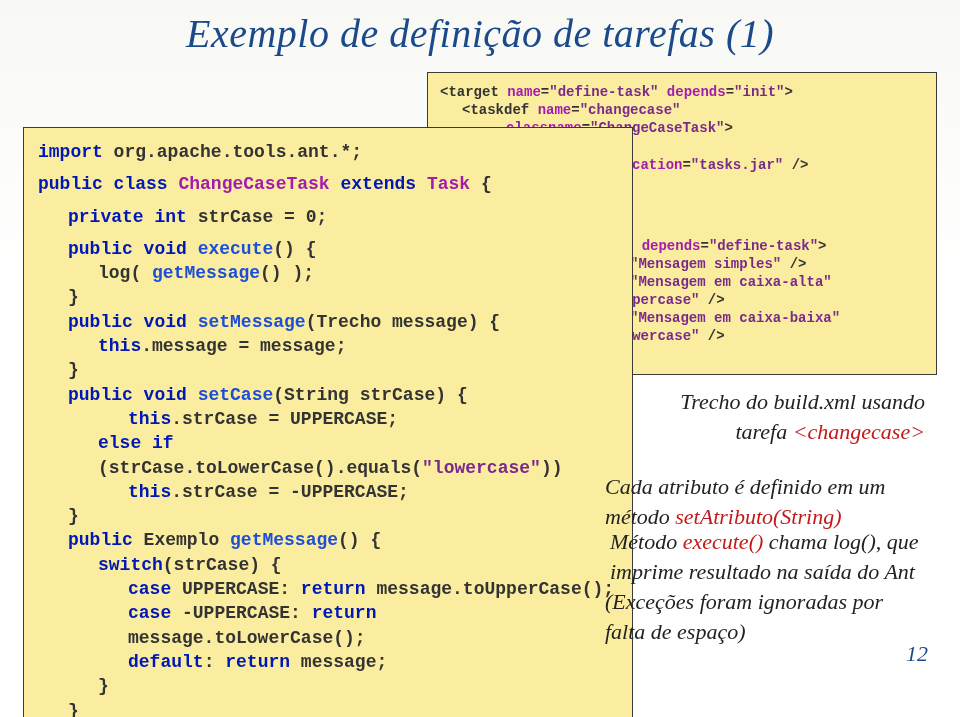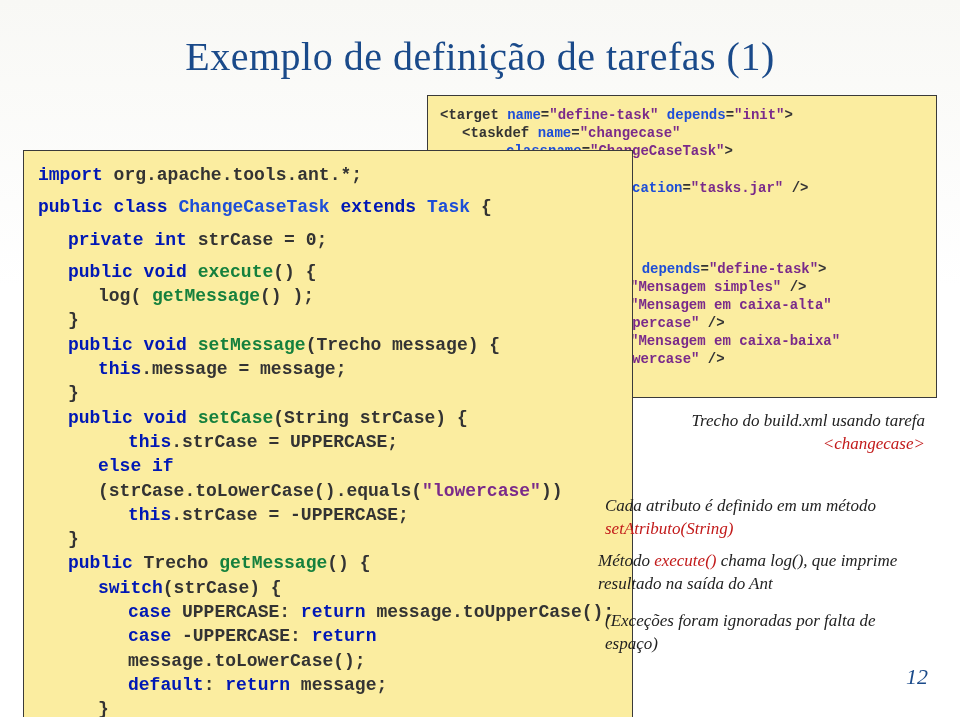--- a/index.html
+++ b/index.html
@@ -12,27 +12,27 @@
     overflow: hidden;
   }
   .slide {
     width: 100%;
     height: 100%;
     background: linear-gradient(to bottom, #f8f8f5 0%, #ffffff 40%);
     padding: 10px 20px 20px 20px;
     position: relative;
   }
   .title {
+    font-style: italic;
     font-size: 40px;
     color: #1a4a8a;
     text-align: center;
     margin-bottom: 15px;
     font-weight: normal;
     letter-spacing: 0.5px;
-    margin-top: 23px;
   }
   .content-area {
     position: relative;
     width: 100%;
     height: 600px;
   }
   .java-box {
     position: absolute;
     left: 3px;
     top: 55px;
@@ -56,39 +56,39 @@
     padding: 10px 12px;
     font-family: "Courier New", Courier, monospace;
     font-size: 14px;
     line-height: 1.3;
     font-weight: bold;
     color: #333;
   }
   .anno-block {
     position: absolute;
     font-style: italic;
-    font-size: 17px;
+    font-size: 22px;
     color: #222;
     line-height: 1.35;
   }
   .anno1 { right: 15px; top: 315px; width: 300px; text-align: right; }
   .anno2 { right: 15px; top: 400px; width: 320px; }
-  .anno3 { right: 22px; top: 455px; width: 320px; }
+  .anno3 { right: 10px; top: 455px; width: 320px; }
   .anno4 { right: 15px; top: 515px; width: 320px; }
   .page-num {
     position: absolute;
     right: 12px;
     bottom: 5px;
     font-style: italic;
     font-size: 22px;
     color: #1a4a8a;
   }
   .kw-blue { color: #0018b5; }
-  .kw-teal { color: #1d4ed8; }
-  .kw-red  { color: #15803d; }
+  .kw-teal { color: #a21caf; }
+  .kw-red  { color: #1d4ed8; }
   .lit-purple { color: #7a2a8a; }
   .tag-red { color: #c21a1a; font-style: italic; }
   .ind1 { padding-left: 30px; display: block; }
   .ind2 { padding-left: 60px; display: block; }
   .ind3 { padding-left: 90px; display: block; }
   .xind1 { padding-left: 22px; display: block; }
   .xind2 { padding-left: 44px; display: block; }
   .xind3 { padding-left: 66px; display: block; }
   .xind4 { padding-left: 125px; display: block; }
 </style>
@@ -130,21 +130,21 @@
       <span class="ind2"><span>log( </span><span class="kw-red">getMessage</span><span>() );</span></span>
       <span class="ind1"><span>}</span></span>
       <span class="ind1"><span class="kw-blue">public void </span><span class="kw-red">setMessage</span><span>(Trecho message) {</span></span>
       <span class="ind2"><span class="kw-blue">this</span><span>.message = message;</span></span>
       <span class="ind1"><span>}</span></span>
       <span class="ind1"><span class="kw-blue">public void </span><span class="kw-red">setCase</span><span>(String strCase) {</span></span>
       <span class="ind3"><span class="kw-blue">this</span><span>.strCase = UPPERCASE;</span></span>
       <span class="ind2"><span class="kw-blue">else if</span><span> (strCase.toLowerCase().equals(</span><span class="lit-purple">"lowercase"</span><span>))</span></span>
       <span class="ind3"><span class="kw-blue">this</span><span>.strCase = -UPPERCASE;</span></span>
       <span class="ind1"><span>}</span></span>
-      <span class="ind1"><span class="kw-blue">public</span><span> Trecho </span><span class="kw-red">getMessage</span><span>() {</span></span>
+      <span class="ind1"><span class="kw-blue">public</span><span> Exemplo </span><span class="kw-red">getMessage</span><span>() {</span></span>
       <span class="ind2"><span class="kw-blue">switch</span><span>(strCase) {</span></span>
       <span class="ind3"><span class="kw-blue">case</span><span> UPPERCASE:  </span><span class="kw-blue">return</span><span> message.toUpperCase();</span></span>
       <span class="ind3"><span class="kw-blue">case</span><span> -UPPERCASE: </span><span class="kw-blue">return</span><span> message.toLowerCase();</span></span>
       <span class="ind3"><span class="kw-blue">default</span><span>: </span><span class="kw-blue">return</span><span> message;</span></span>
       <span class="ind2"><span>}</span></span>
       <span class="ind1"><span>}</span></span>
       <div><span>}</span></div>
     </div>
 
     <div class="anno-block anno1">

